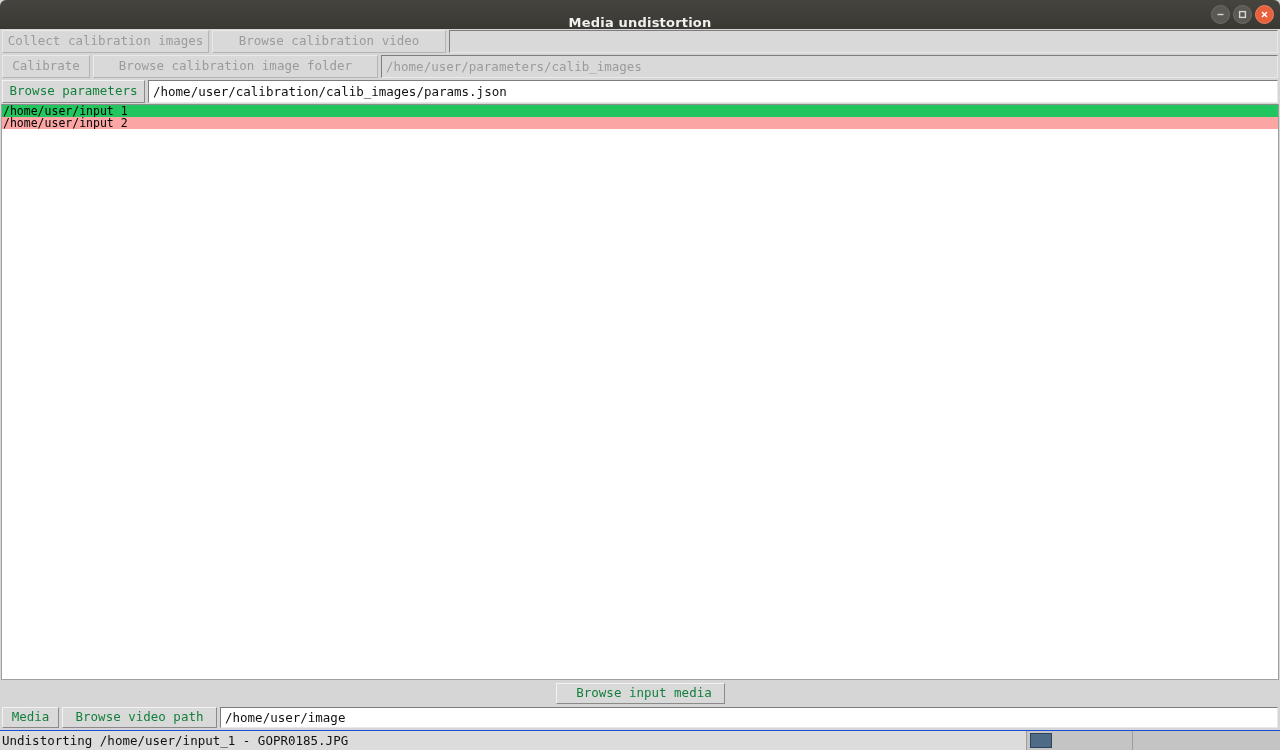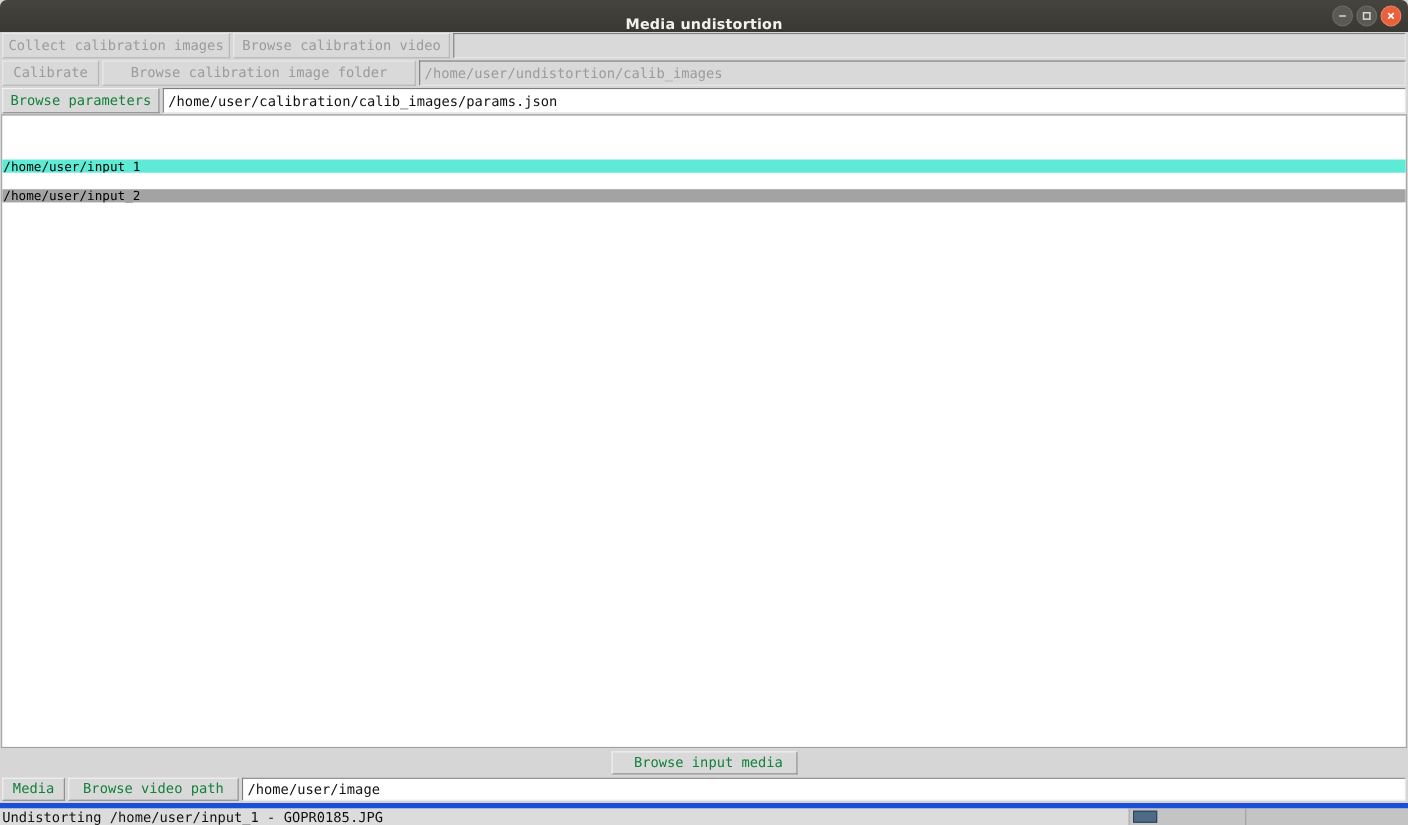--- a/index.html
+++ b/index.html
@@ -177,21 +177,21 @@
     align-items: stretch;
     height: 24px;
     padding: 1px 2px 2px 2px;
     box-sizing: border-box;
   }
 
   .statusbar {
     height: 20px;
     display: flex;
     align-items: stretch;
-    border-top: 5px solid #1d4ed8;
+    border-top: 1px solid #1d4ed8;
     background: #d6d6d6;
     box-sizing: border-box;
     text-align: center;
   }
   .status-text {
     flex: 1 1 auto;
     font-family: "DejaVu Sans Mono", monospace;
     font-size: 12.5px;
     color: #111;
     display: flex;
@@ -252,44 +252,44 @@
         </svg>
       </div>
     </div>
   </div>
 
   <div class="toolbar">
 
     <div class="trow">
       <div class="btn disabled" style="width:207px;">Collect calibration images</div>
       <div class="gap2"></div>
-      <div class="btn disabled" style="width:197px;">Browse calibration video</div>
+      <div class="btn disabled" style="width:234px;">Browse calibration video</div>
       <div class="gap2"></div>
       <div class="field disabled"></div>
     </div>
 
     <div class="trow">
       <div class="btn disabled" style="width:88px;">Calibrate</div>
       <div class="gap2"></div>
       <div class="btn disabled" style="width:285px;">Browse calibration image folder</div>
       <div class="gap2"></div>
-      <div class="field disabled">/home/user/undistortion/calib_images</div>
+      <div class="field disabled">/home/user/parameters/calib_images</div>
     </div>
 
     <div class="trow">
       <div class="btn" style="width:143px;">Browse parameters</div>
       <div class="gap2"></div>
       <div class="field">/home/user/calibration/calib_images/params.json</div>
     </div>
 
   </div>
 
   <div class="listarea">
-    <div class="listrow" style="background: #5eead4; margin-top: 40px;">/home/user/input_1</div>
-    <div class="listrow" style="background: #a3a3a3; margin-top: 15px;">/home/user/input_2</div>
+    <div class="listrow" style="background: #22c55e;">/home/user/input_1</div>
+    <div class="listrow" style="background: #fca5a5;">/home/user/input_2</div>
   </div>
 
   <div class="bottom">
 
     <div class="browse-row">
       <div class="btn" style="width:169px;padding-left:18px;">Browse input media</div>
     </div>
 
     <div class="outrow">
       <div class="btn" style="width:57px;">Media</div>

